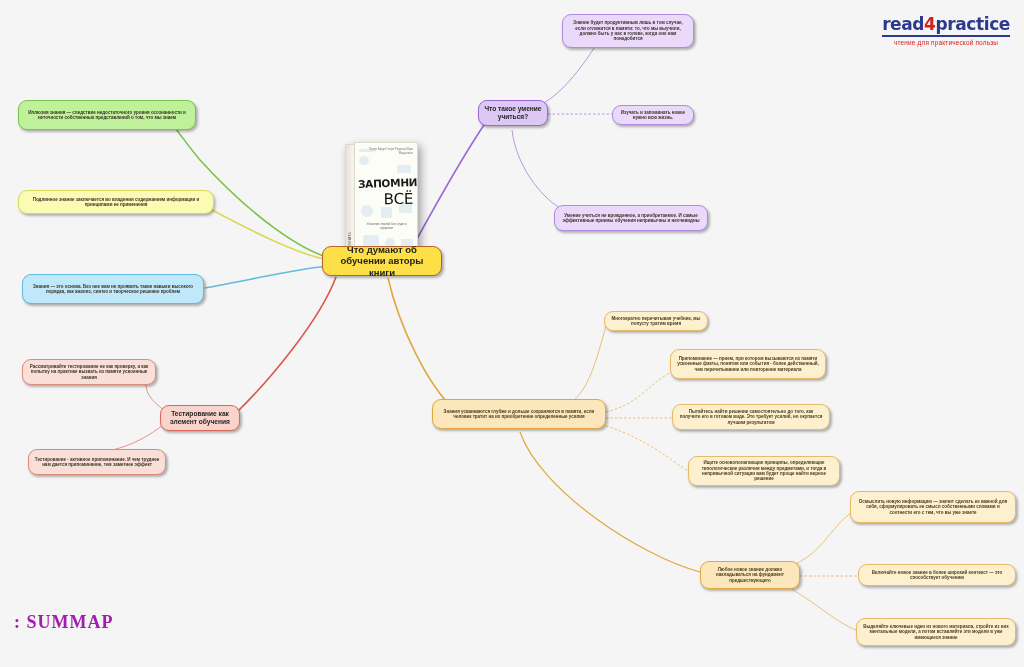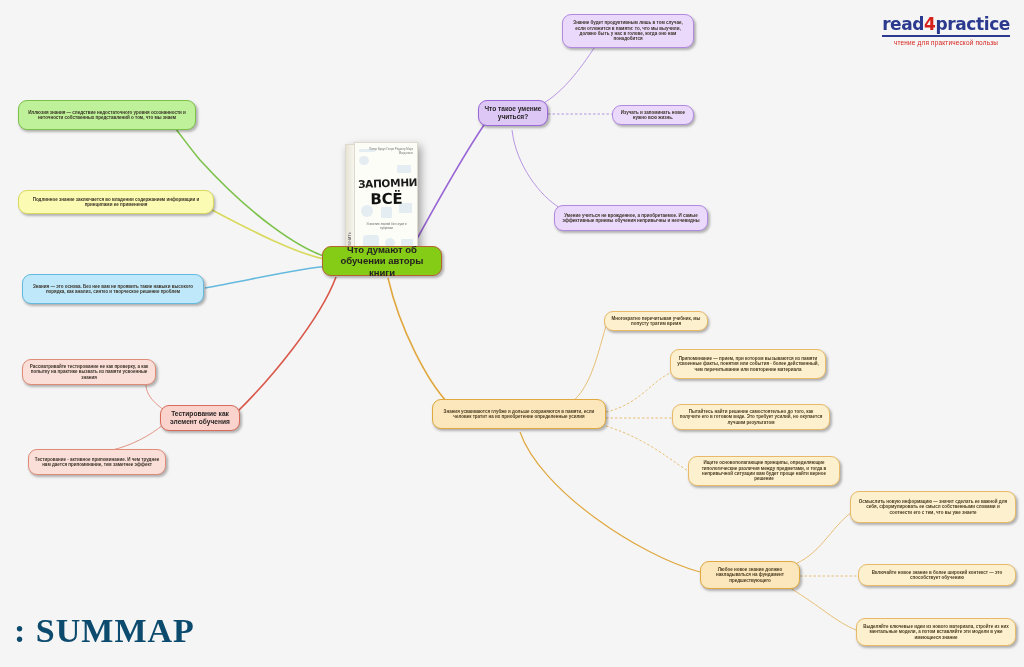--- a/index.html
+++ b/index.html
@@ -27,21 +27,21 @@
     box-shadow:1.5px 2px 2.5px rgba(0,0,0,.28);
     white-space:normal;
     word-break:normal;
   }
   .t-center{font-size:9.5px;font-weight:bold;color:#231f20;}
   .t-branch{font-size:6.6px;font-weight:bold;color:#231f20;}
   .t-leaf{font-size:4.5px;font-weight:bold;color:#3a3226;}
   .t-leaf-o{font-size:4.5px;font-weight:bold;color:#4a3b21;}
 
   
-  .c-center{background:#84cc16;border-color:#b5642f;}
+  .c-center{background:#fde047;border-color:#b5642f;}
   .c-green {background:#bff09a;border-color:#7cc24a;}
   .c-yellow{background:#fbfbb4;border-color:#d9d95e;}
   .c-blue  {background:#bfe8fa;border-color:#63b9de;}
   .c-red-b {background:#f9d3cc;border-color:#d96a59;}
   .c-red-l {background:#fadfd9;border-color:#e08a78;}
   .c-pur-b {background:#ddc8f5;border-color:#9a67d6;}
   .c-pur-l {background:#ead9fb;border-color:#b18ae0;}
   .c-orange-b{background:#fbe7bb;border-color:#e0a83f;}
   .c-orange-l{background:#fdf0cf;border-color:#e7b968;}
 
@@ -50,41 +50,41 @@
   .bk-face{position:absolute;left:14px;top:0;width:62px;height:120px;
     background:#fdfdf7;border:1px solid #ddd9cc;overflow:hidden;}
   .bk-spine{position:absolute;left:5px;top:2px;width:10px;height:118px;
     background:linear-gradient(90deg,#e7e3d6,#fbfaf4);border:1px solid #ddd9cc;}
   .bk-spine span{display:block;transform:rotate(-90deg);transform-origin:left top;
     position:absolute;left:2px;top:110px;font-size:3.4px;color:#555;white-space:nowrap;letter-spacing:.2px;}
   .bk-scrib{position:absolute;background:#cfe0ee;opacity:.55;border-radius:1px;}
   .bk-title1{position:absolute;left:3px;top:34px;width:57px;text-align:center;
     font-family:"DejaVu Sans",sans-serif;font-weight:bold;font-size:10.5px;
     color:#1a1a1a;letter-spacing:-.3px;transform:rotate(-2deg);}
-  .bk-title2{position:absolute;left:3px;top:47px;width:57px;text-align:center;
-    font-family:"DejaVu Sans",sans-serif;font-weight:bold;font-size:15px;
+  .bk-title2{position:absolute;left:15px;top:47px;width:57px;text-align:center;
+    font-family:"DejaVu Sans",sans-serif;font-weight:normal;font-size:15px;
     color:#111;letter-spacing:-.2px;transform:rotate(-1deg);}
   .bk-sub{position:absolute;left:8px;top:80px;width:47px;text-align:center;
     font-size:3px;color:#6a6a6a;line-height:1.25;}
   .bk-authors{position:absolute;left:6px;top:5px;width:52px;text-align:right;
     font-size:2.8px;color:#777;line-height:1.3;}
   .bk-pub{position:absolute;left:40px;top:108px;font-size:2.6px;color:#b23;}
 
   
   #logo{position:absolute;right:14px;top:14px;text-align:center;}
   .logo-main{font-family:"DejaVu Sans",sans-serif;font-weight:bold;font-size:17px;
     color:#2b3a8f;letter-spacing:-.4px;}
   .logo-main .four{color:#d6221c;}
   .logo-rule{height:2px;background:#2b3a8f;margin:1px 0 2px 0;}
   .logo-tag{font-size:6.4px;color:#d6221c;letter-spacing:.2px;}
 
   
   #watermark{position:absolute;left:14px;top:612px;
     font-family:"Liberation Serif","DejaVu Serif",serif;font-weight:bold;
-    font-size:34px;color:#0c4a6e;letter-spacing:1px;}
+    font-size:18px;color:#a21caf;letter-spacing:1px;}
 </style>
 </head>
 <body>
 
 <div id="canvas">
 
   <svg id="edges" viewBox="0 0 1024 667">
 
     <path d="M330,258 C300,250 250,215 200,160 C190,148 180,134 175,128" fill="none" stroke="#7cc24a" stroke-width="1.6"></path>
 

